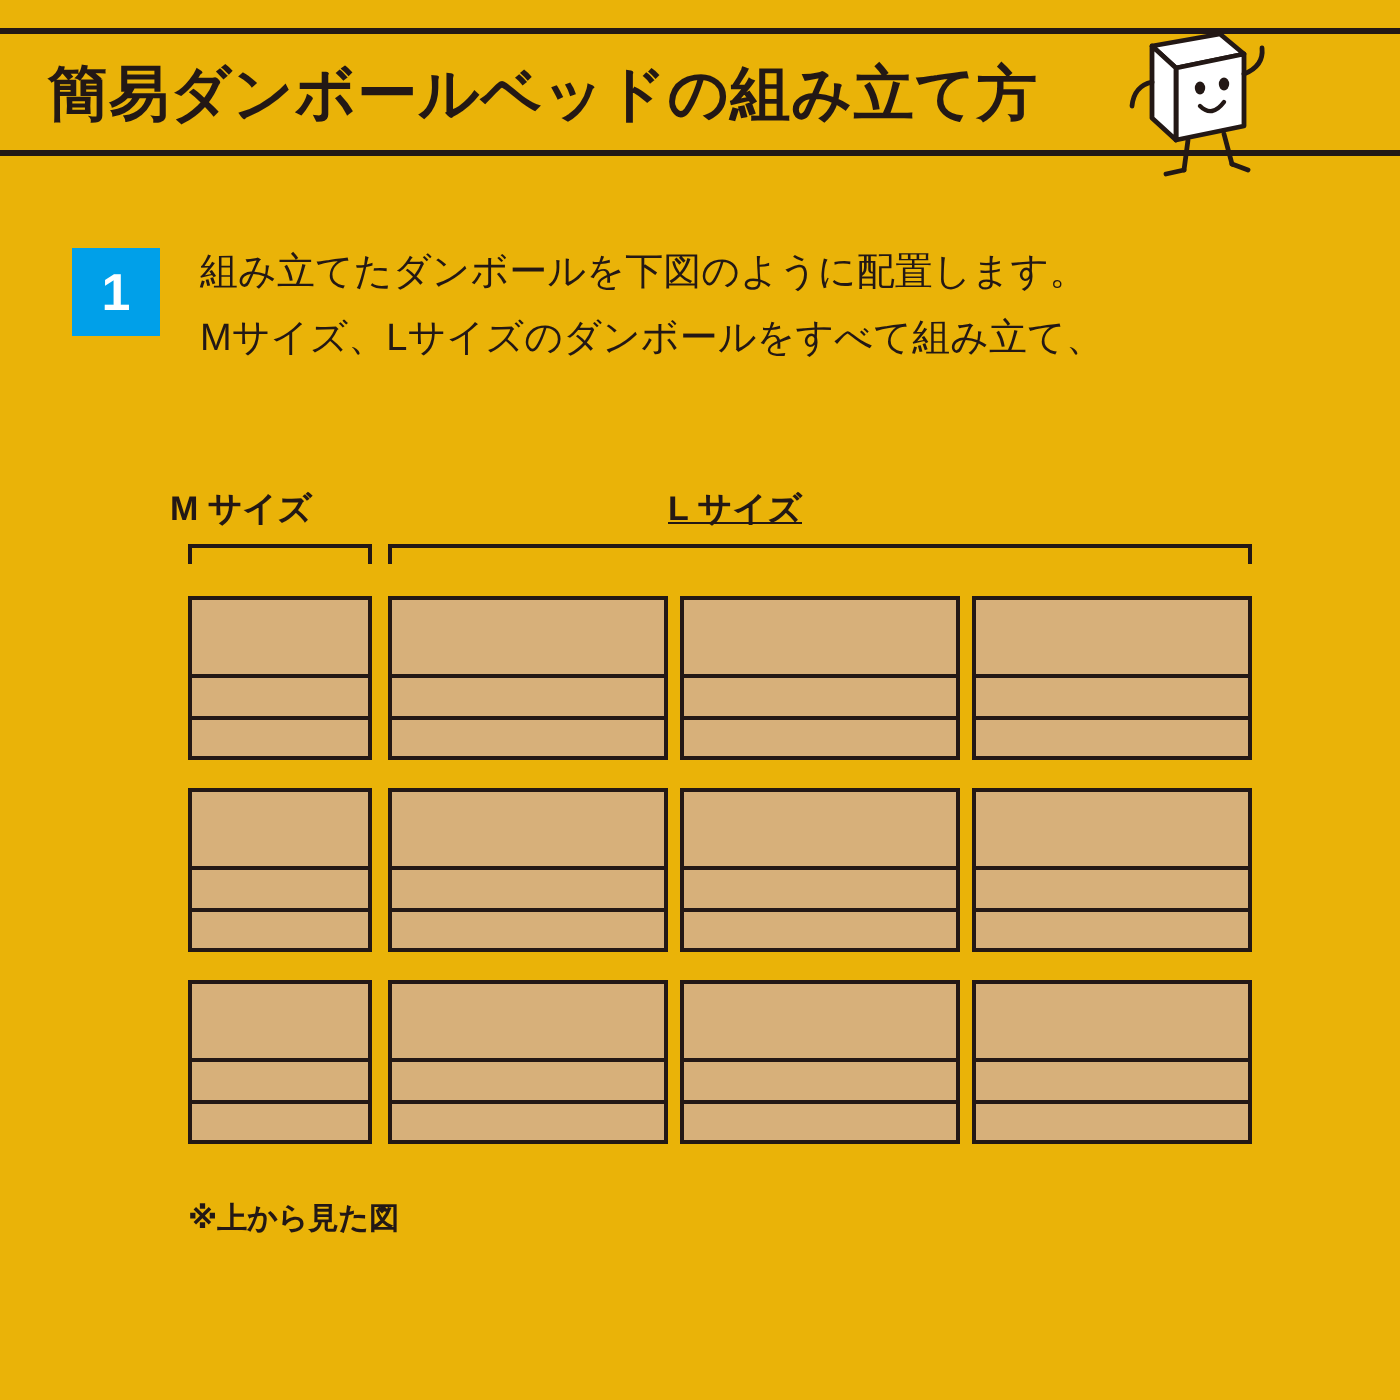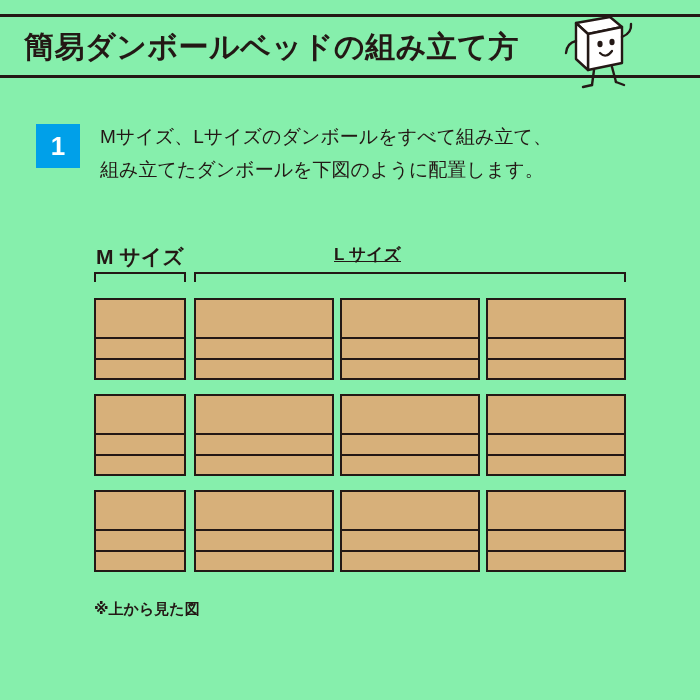--- a/index.html
+++ b/index.html
@@ -9,21 +9,21 @@
   }
   body {
     font-family: "Liberation Sans", "DejaVu Sans", sans-serif;
     color: #231815;
   }
   #page {
     position: relative;
     width: 700px;
     height: 700px;
     overflow: hidden;
-    background: #86efac;
+    background: #eab308;
   }
 
   
   #header {
     position: absolute;
     left: 0;
     top: 14px;
     width: 700px;
     height: 64px;
     border-top: 3px solid #231815;
@@ -72,23 +72,23 @@
     font-size: 19px;
     line-height: 1.75;
     font-weight: 500;
     color: #231815;
   }
   #step-text div { white-space: nowrap; }
 
   
   #label-m {
     position: absolute;
-    left: 96px;
+    left: 85px;
     top: 243px;
-    font-size: 21px;
+    font-size: 17px;
     font-weight: bold;
     color: #231815;
   }
   #label-l {
     position: absolute;
     left: 334px;
     top: 243px;
     font-size: 17px;
     font-weight: bold;
     color: #231815;
@@ -177,22 +177,22 @@
         <path d="M34 59 L32 74" stroke="#231815" stroke-width="2.4" fill="none" stroke-linecap="round"></path>
         <path d="M52 56 L56 71" stroke="#231815" stroke-width="2.4" fill="none" stroke-linecap="round"></path>
         <path d="M32 74 L23 76" stroke="#231815" stroke-width="2.4" fill="none" stroke-linecap="round"></path>
         <path d="M56 71 L64 74" stroke="#231815" stroke-width="2.4" fill="none" stroke-linecap="round"></path>
       </svg>
     </div>
   </div>
 
   <div id="step-badge">1</div>
   <div id="step-text">
+    <div>組み立てたダンボールを下図のように配置します。</div>
     <div>Mサイズ、Lサイズのダンボールをすべて組み立て、</div>
-    <div>組み立てたダンボールを下図のように配置します。</div>
   </div>
 
   <div id="label-m">M サイズ</div>
   <div id="label-l">L サイズ</div>
   <div id="bracket-m" class="bracket"></div>
   <div id="bracket-l" class="bracket"></div>
 
   <div id="grid">
 
     <div class="box col-m row1">

